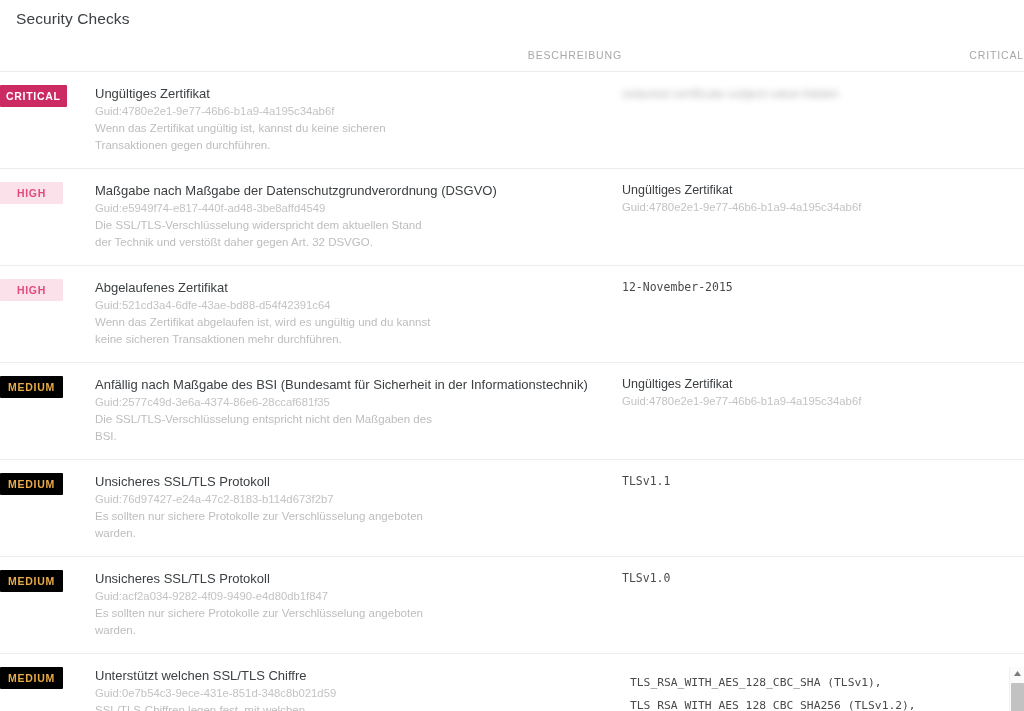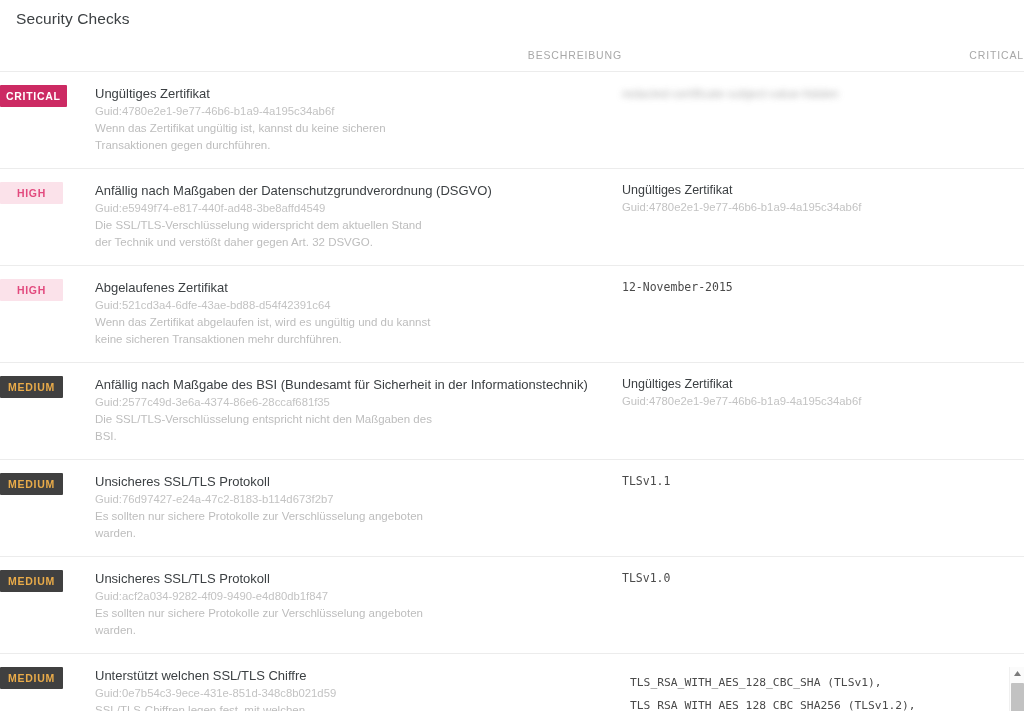--- a/index.html
+++ b/index.html
@@ -68,21 +68,21 @@
     padding: 5px 6px 5px 6px;
     font-size: 10.5px;
     letter-spacing: .7px;
     font-weight: 700;
     line-height: 12px;
     white-space: nowrap;
     border-radius: 1px;
   }
   .badge.critical { background: #cc2a63; color: #ffffff; }
   .badge.high     { background: #fbe2ea; color: #e24a7e; }
-  .badge.medium   { background: #404040; color: #e9ab49; }
+  .badge.medium   { background: #000000; color: #e9ab49; }
 
   
   .check-title {
     font-size: 13px;
     color: #3c4043;
     line-height: 17px;
     margin: 0 0 2px 0;
   }
   .check-guid {
     font-size: 11.3px;
@@ -207,21 +207,21 @@
             <div class="check-guid">Guid:4780e2e1-9e77-46b6-b1a9-4a195c34ab6f</div>
             <div class="check-desc">Wenn das Zertifikat ungültig ist, kannst du keine sicheren Transaktionen gegen durchführen.</div>
           </td>
           <td class="det-cell">
             <div class="det-blurred">redacted-certificate-subject-value-hidden</div>
           </td>
         </tr>
         <tr>
           <td class="sev-cell"><span class="badge high">HIGH</span></td>
           <td class="desc-cell">
-            <div class="check-title">Anfällig nach Maßgaben der Datenschutzgrundverordnung (DSGVO)</div>
+            <div class="check-title">Maßgabe nach Maßgabe der Datenschutzgrundverordnung (DSGVO)</div>
             <div class="check-guid">Guid:e5949f74-e817-440f-ad48-3be8affd4549</div>
             <div class="check-desc">Die SSL/TLS-Verschlüsselung widerspricht dem aktuellen Stand der Technik und verstößt daher gegen Art. 32 DSVGO.</div>
           </td>
           <td class="det-cell">
             <div class="det-title">Ungültiges Zertifikat</div>
             <div class="det-guid">Guid:4780e2e1-9e77-46b6-b1a9-4a195c34ab6f</div>
           </td>
         </tr>
         <tr>
           <td class="sev-cell"><span class="badge high">HIGH</span></td>

